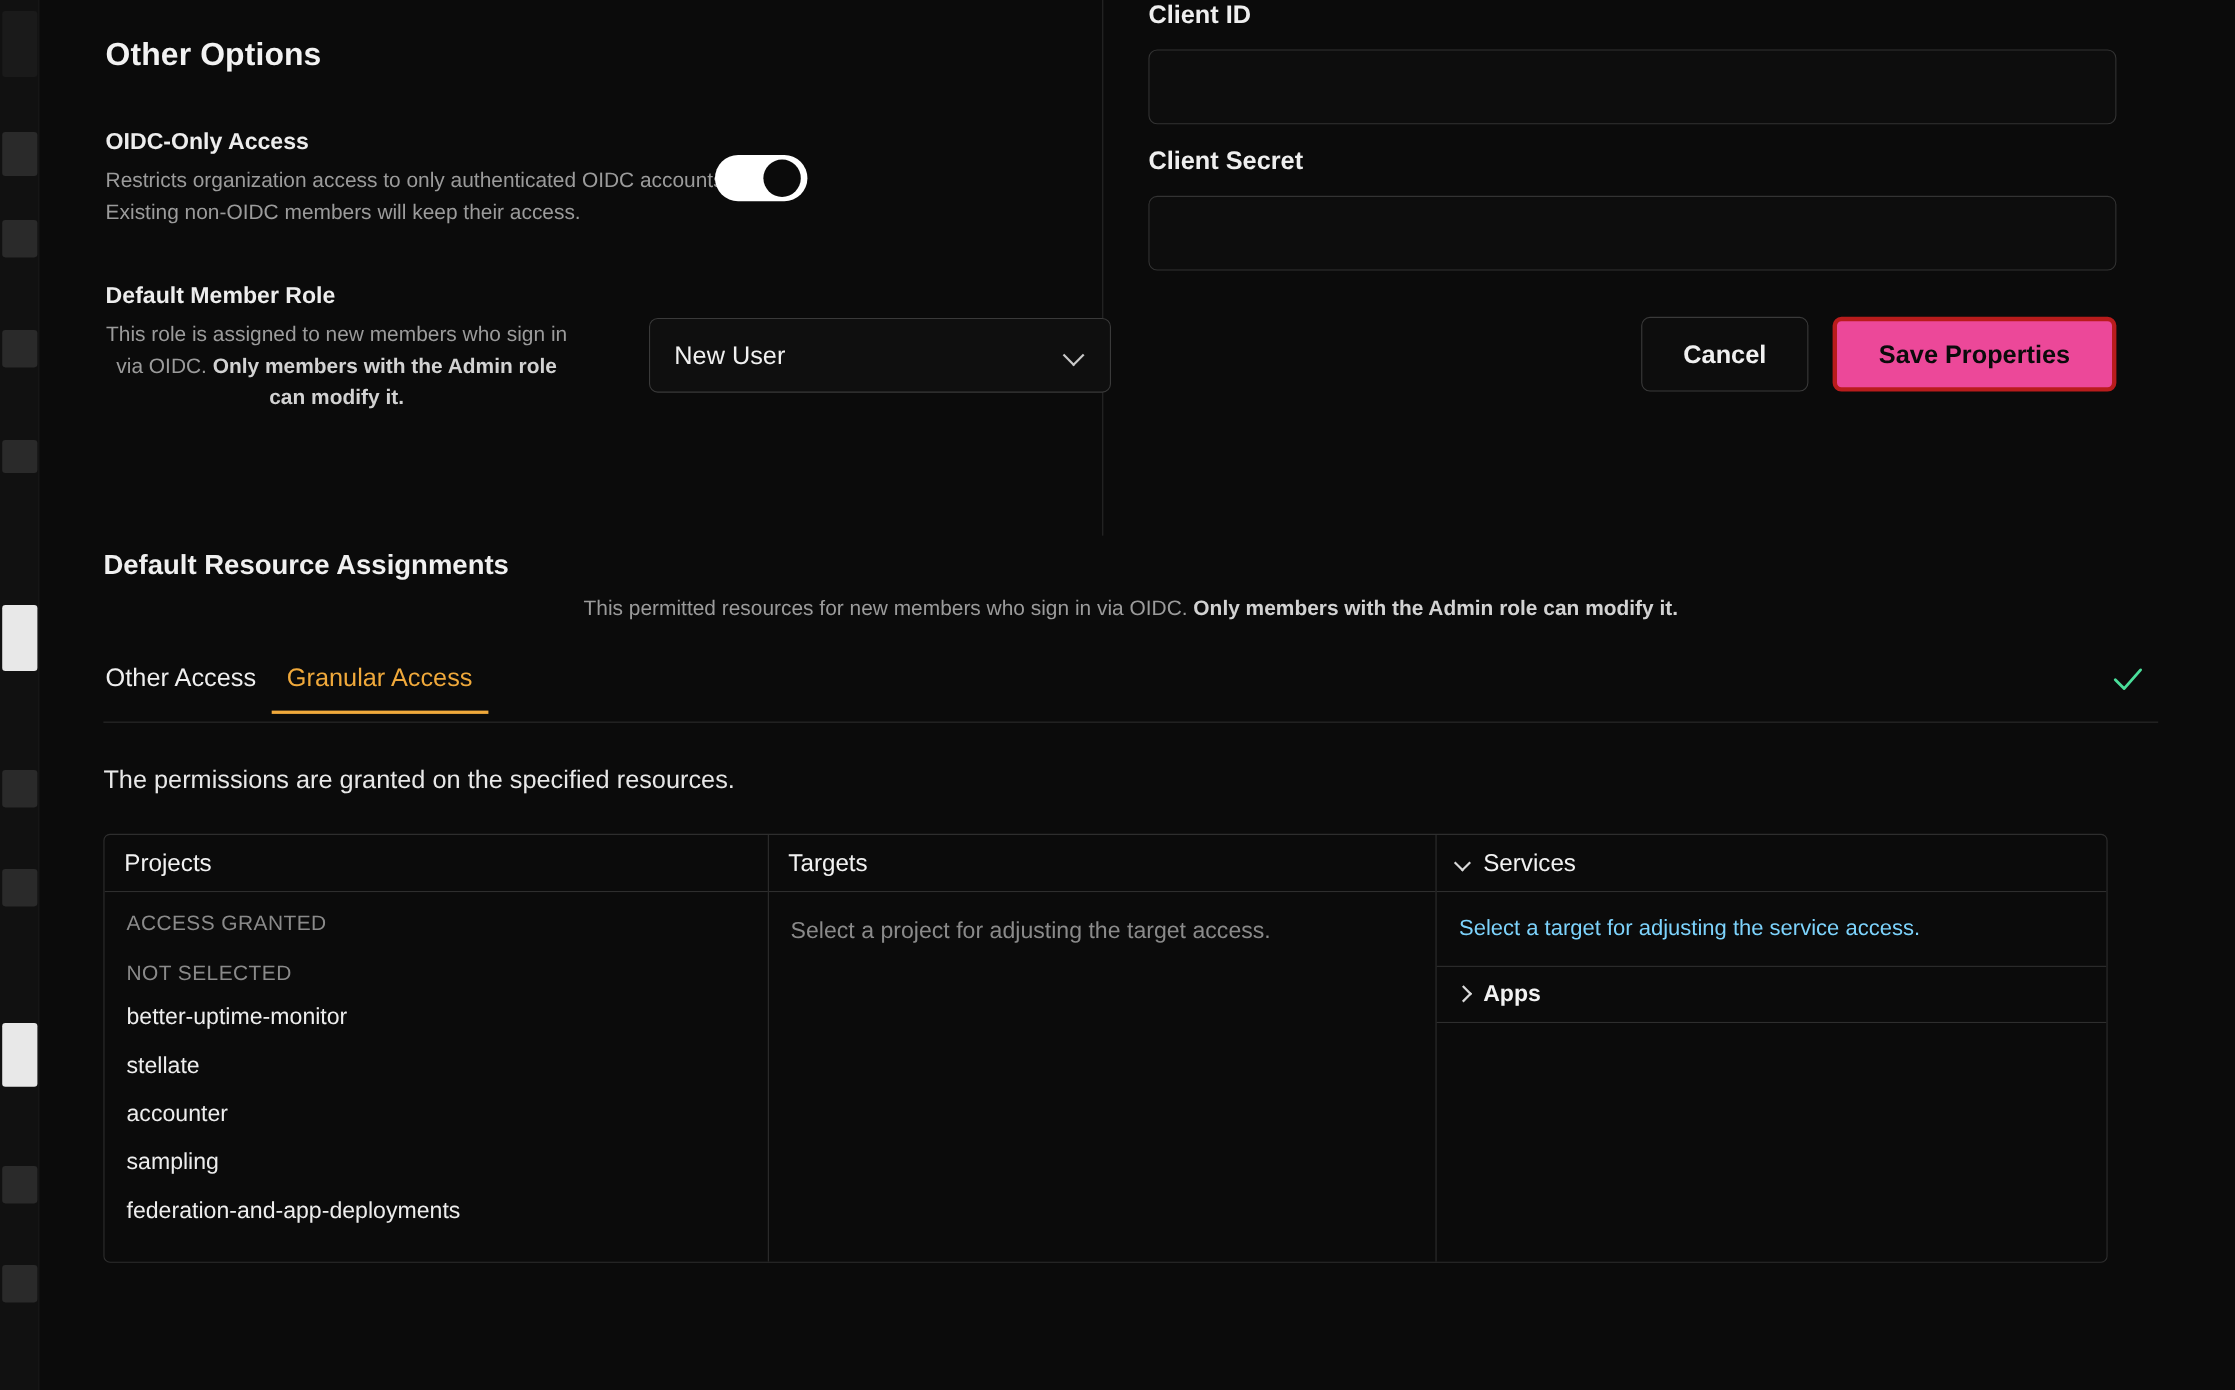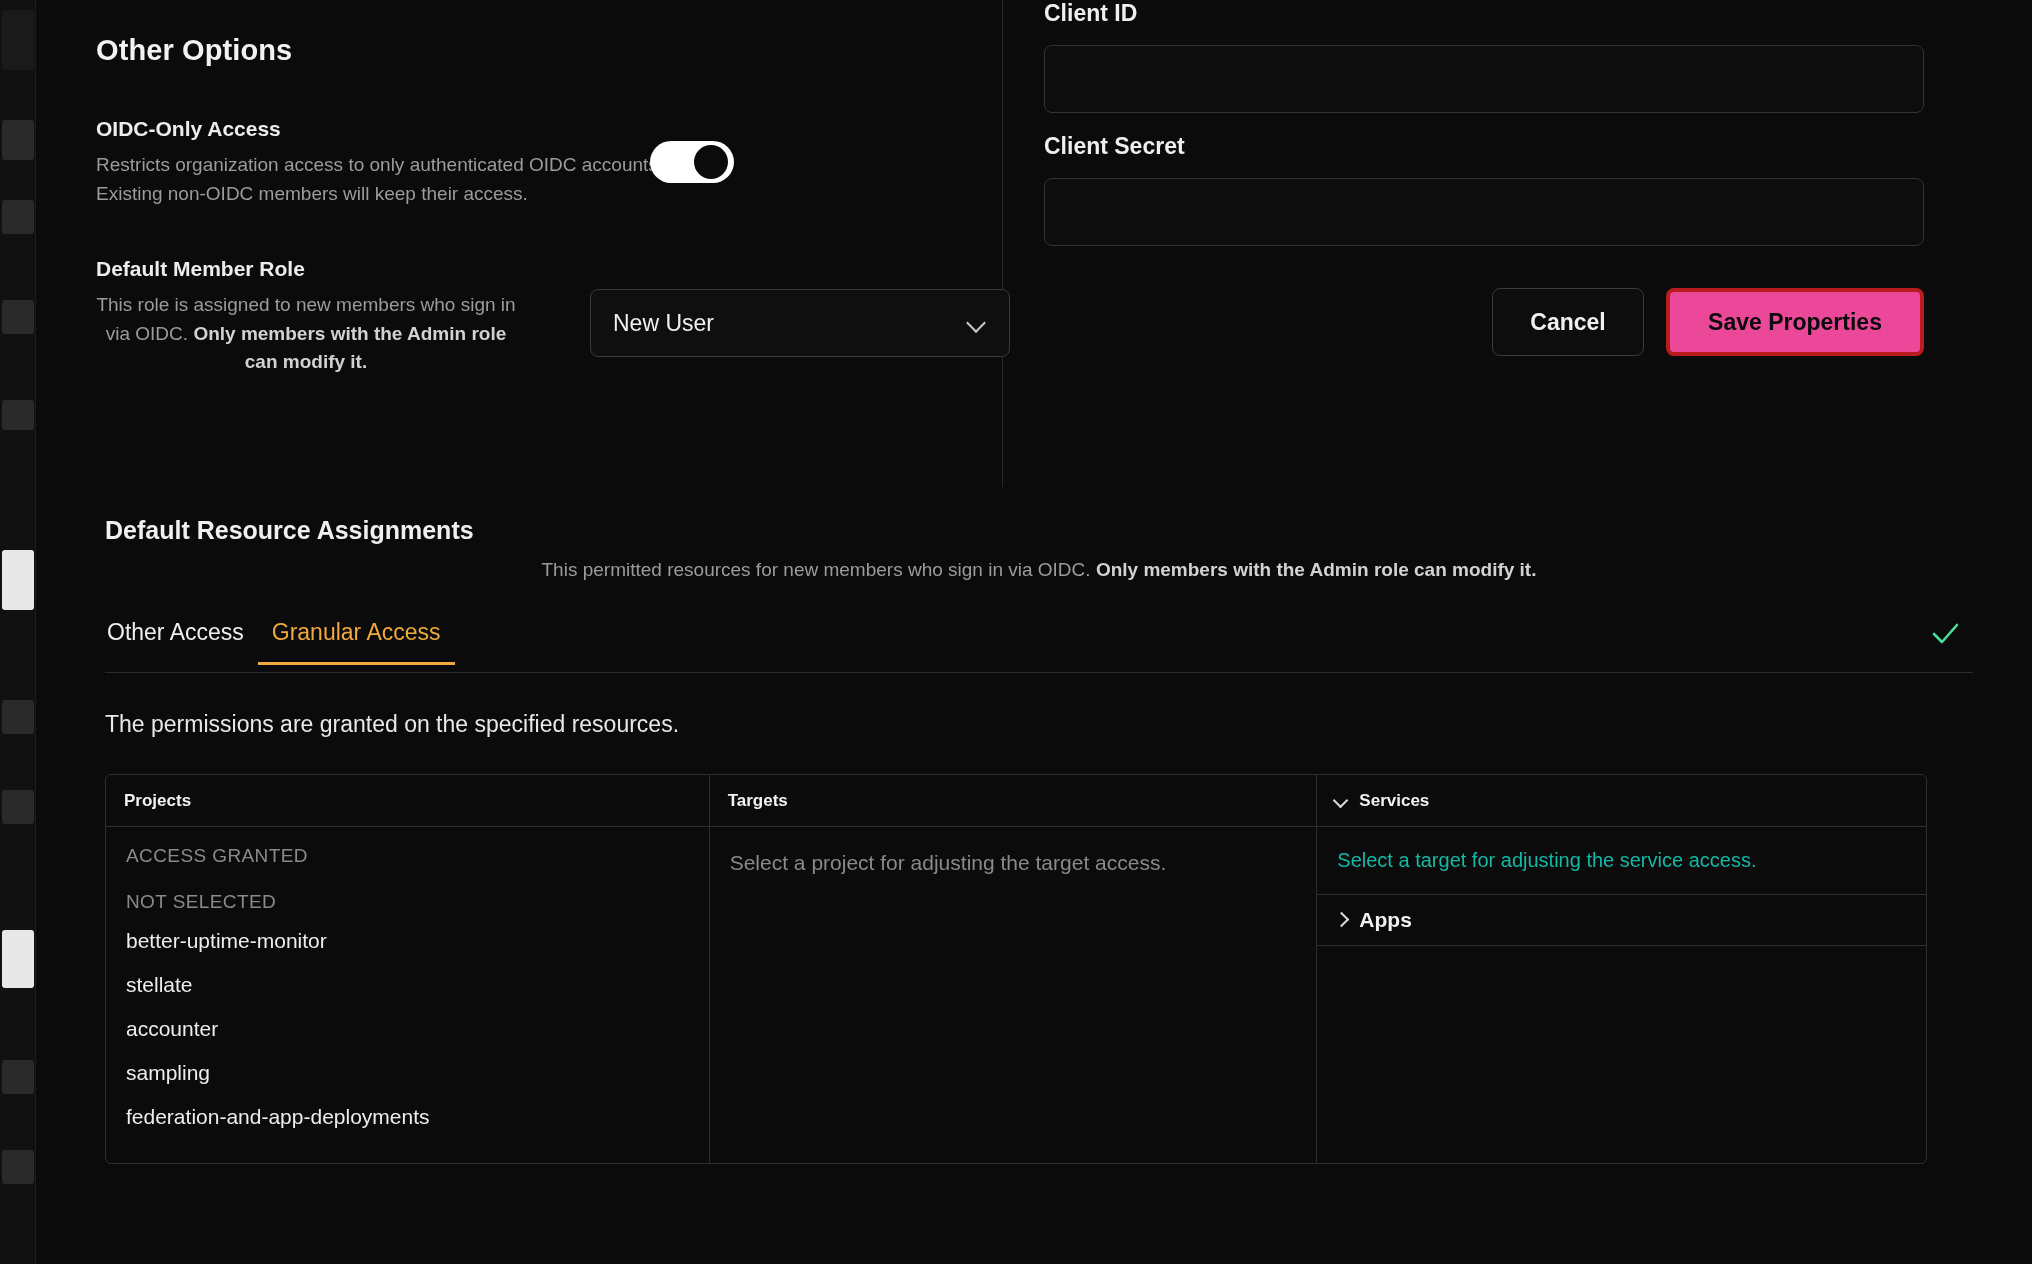--- a/index.html
+++ b/index.html
@@ -210,24 +210,23 @@
   .btn.primary {
     background: #ec4899;
     color: #0b0b0b;
     border: 4px solid #b91c1c;
     min-width: 258px;
   }
 
   
   .lower {
     position: absolute;
-    left: 69px;
+    left: 58px;
     top: 500px;
     width: 1868px;
-    margin-top: 16px;
   }
   .lower-title {
     font-size: 25px;
     font-weight: 700;
     color: #f0f0f0;
   }
   .lower-desc {
     margin-top: 14px;
     font-size: 19px;
     color: #9b9b9b;
@@ -287,22 +286,22 @@
   .col.projects { width: 604px; }
   .col.targets { width: 608px; }
   .col.services { width: 609px; }
 
   .col-head {
     height: 52px;
     display: flex;
     align-items: center;
     padding: 0 18px;
     border-bottom: 1px solid #2e2e2e;
-    font-size: 17px;
-    font-weight: 700;
+    font-size: 22px;
+    font-weight: 400;
     color: #f2f2f2;
     gap: 10px;
   }
   .caret-down, .caret-right {
     width: 14px; height: 14px;
     position: relative;
     flex: none;
   }
   .caret-down::before {
     content: "";
@@ -349,21 +348,21 @@
     align-items: center;
     gap: 10px;
     padding: 0 18px;
     font-size: 21px;
     font-weight: 700;
     color: #f2f2f2;
     cursor: pointer;
   }
   .svc-note {
     font-size: 20px;
-    color: #14b8a6;
+    color: #7dd3fc;
     padding: 22px 20px;
   }
 </style>
 </head>
 <body>
 
 <div class="screen">
 
   <div class="left-strip">
     <div class="strip-blob" style="top:10px;height:60px;"></div>

